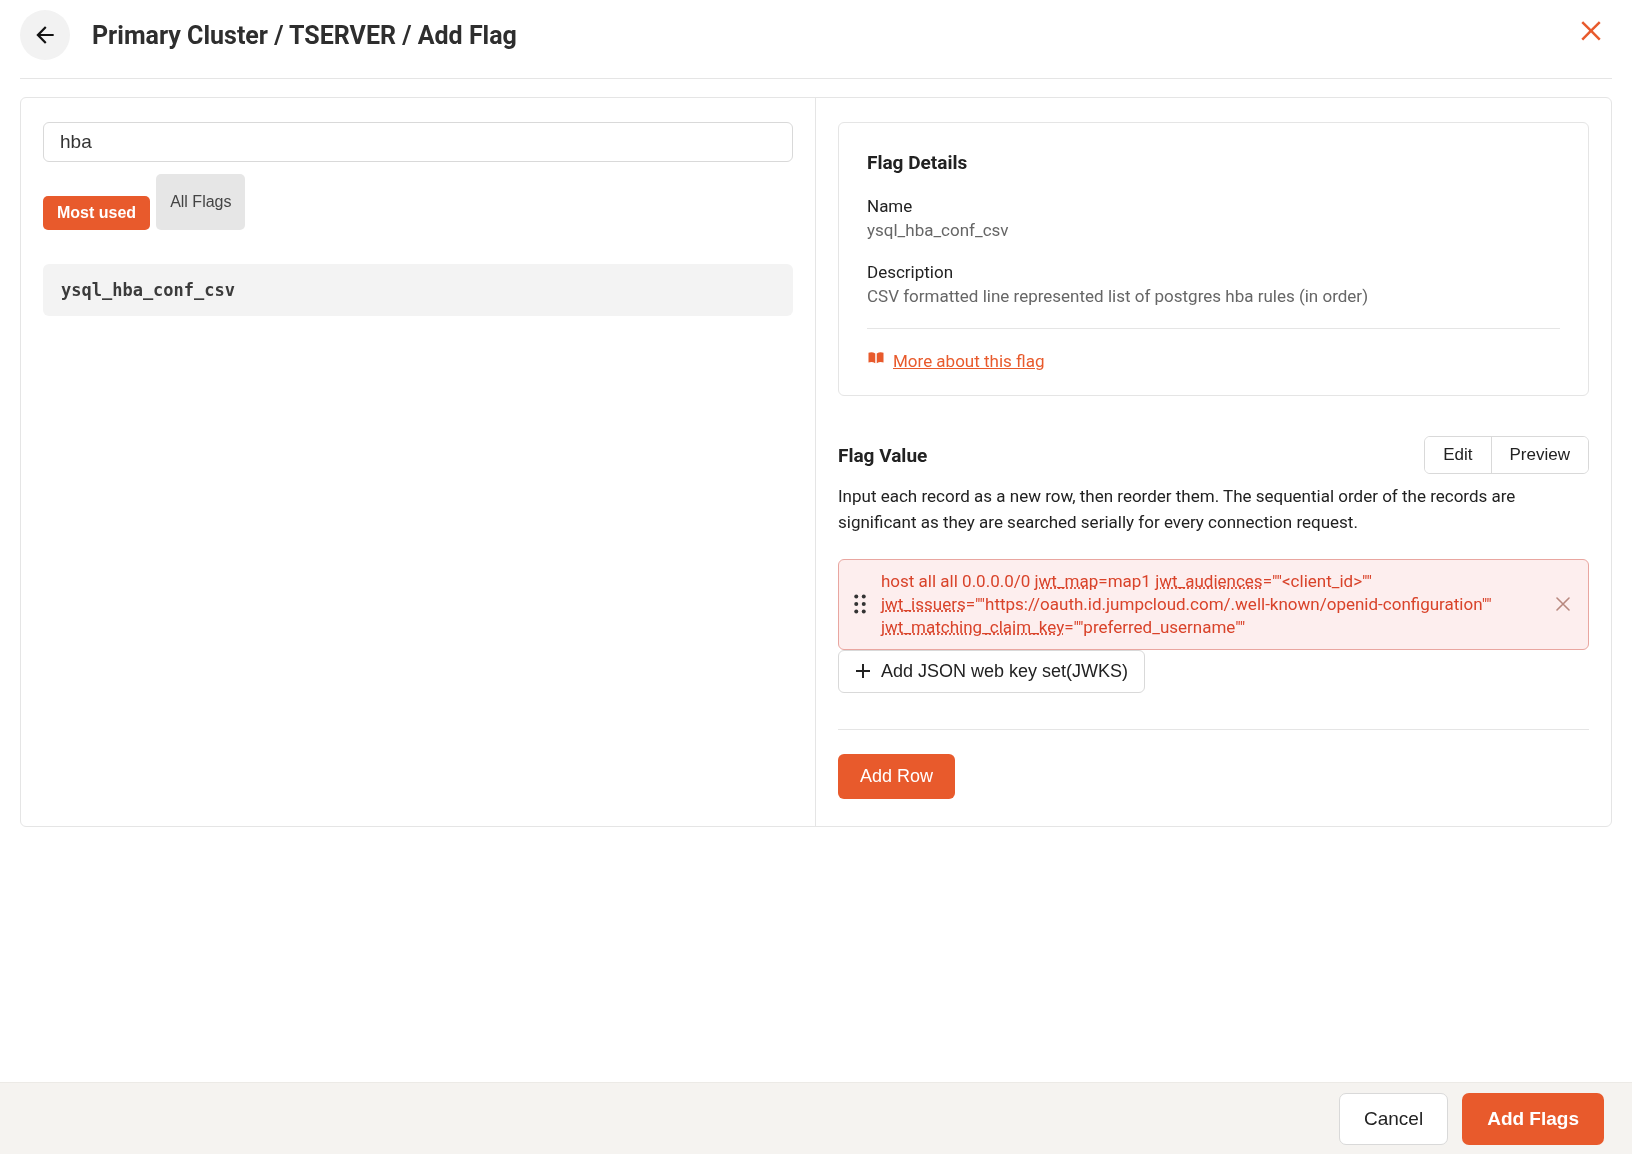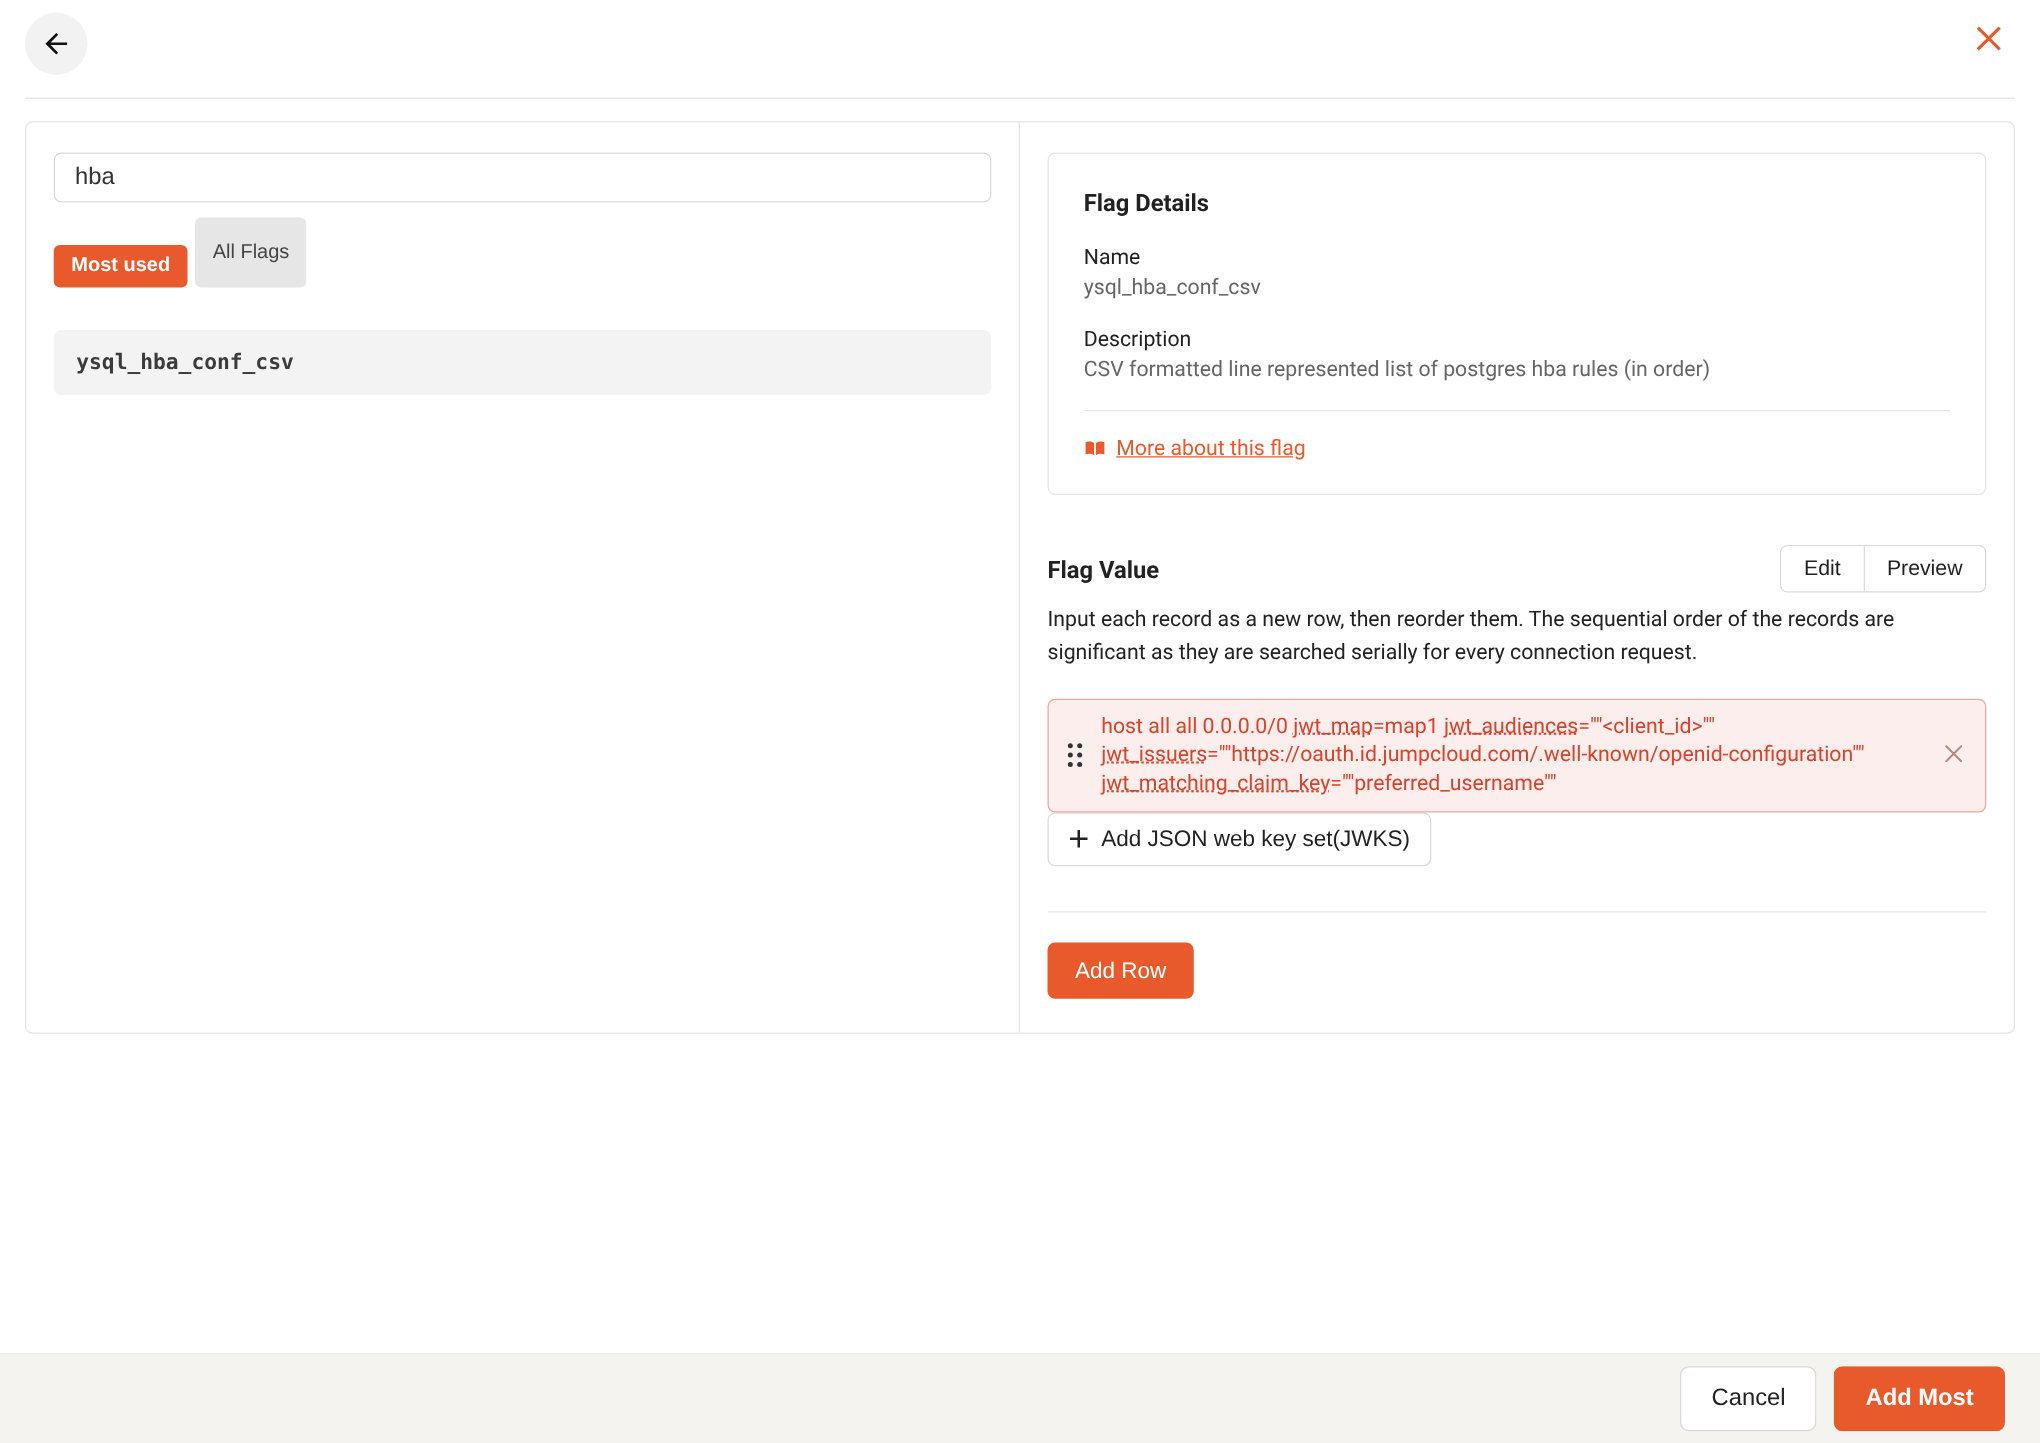--- a/index.html
+++ b/index.html
@@ -97,21 +97,21 @@
   .card{
     border:1px solid var(--border-light);
     border-radius:6px;
     padding:28px 28px 24px 28px;
   }
   .card h3{margin:0 0 22px 0;font-size:19px;font-weight:700;}
   .label{font-size:17px;color:#222;margin-bottom:4px;}
   .value{font-size:17px;color:var(--muted);margin-bottom:22px;}
   .card hr{border:none;border-top:1px solid var(--border-light);margin:10px 0 20px 0;}
   .more-link{
-    display:inline-flex;align-items:center;gap:8px;
+    display:inline-flex;gap:8px;
     color:var(--orange);font-size:17px;text-decoration:underline;cursor:pointer;
   }
   .more-link svg{width:18px;height:14px;fill:var(--orange);}
 
   
   .fv-head{
     display:flex;align-items:center;justify-content:space-between;
     margin-top:40px;margin-bottom:10px;
   }
   .fv-head h3{margin:0;font-size:19px;font-weight:700;}
@@ -173,20 +173,21 @@
 </style>
 </head>
 <body>
 
 <div class="header">
   <div class="back-circle">
     <svg viewBox="0 0 24 24">
       <path d="M20 11H7.83l5.59-5.59L12 4l-8 8 8 8 1.41-1.41L7.83 13H20z" fill="#111"></path>
     </svg>
   </div>
+  <div class="breadcrumb">Primary Cluster / TSERVER / Add Flag</div>
   <div class="close-x">
     <svg viewBox="0 0 24 24">
       <path d="M18.3 5.71 12 12.01l-6.3-6.3L4.29 7.12l6.3 6.3-6.3 6.3 1.41 1.41 6.3-6.3 6.3 6.3 1.41-1.41-6.3-6.3 6.3-6.3z" fill="currentColor"></path>
     </svg>
   </div>
 </div>
 
 <div class="panels">
 
   <div class="left">
@@ -252,14 +253,14 @@
     </button>
 
     <hr class="divider">
 
     <button class="add-row-btn">Add Row</button>
   </div>
 </div>
 
 <div class="footer">
   <button class="btn secondary">Cancel</button>
-  <button class="btn primary">Add Most</button>
+  <button class="btn primary">Add Flags</button>
 </div>
 
 </body></html>

